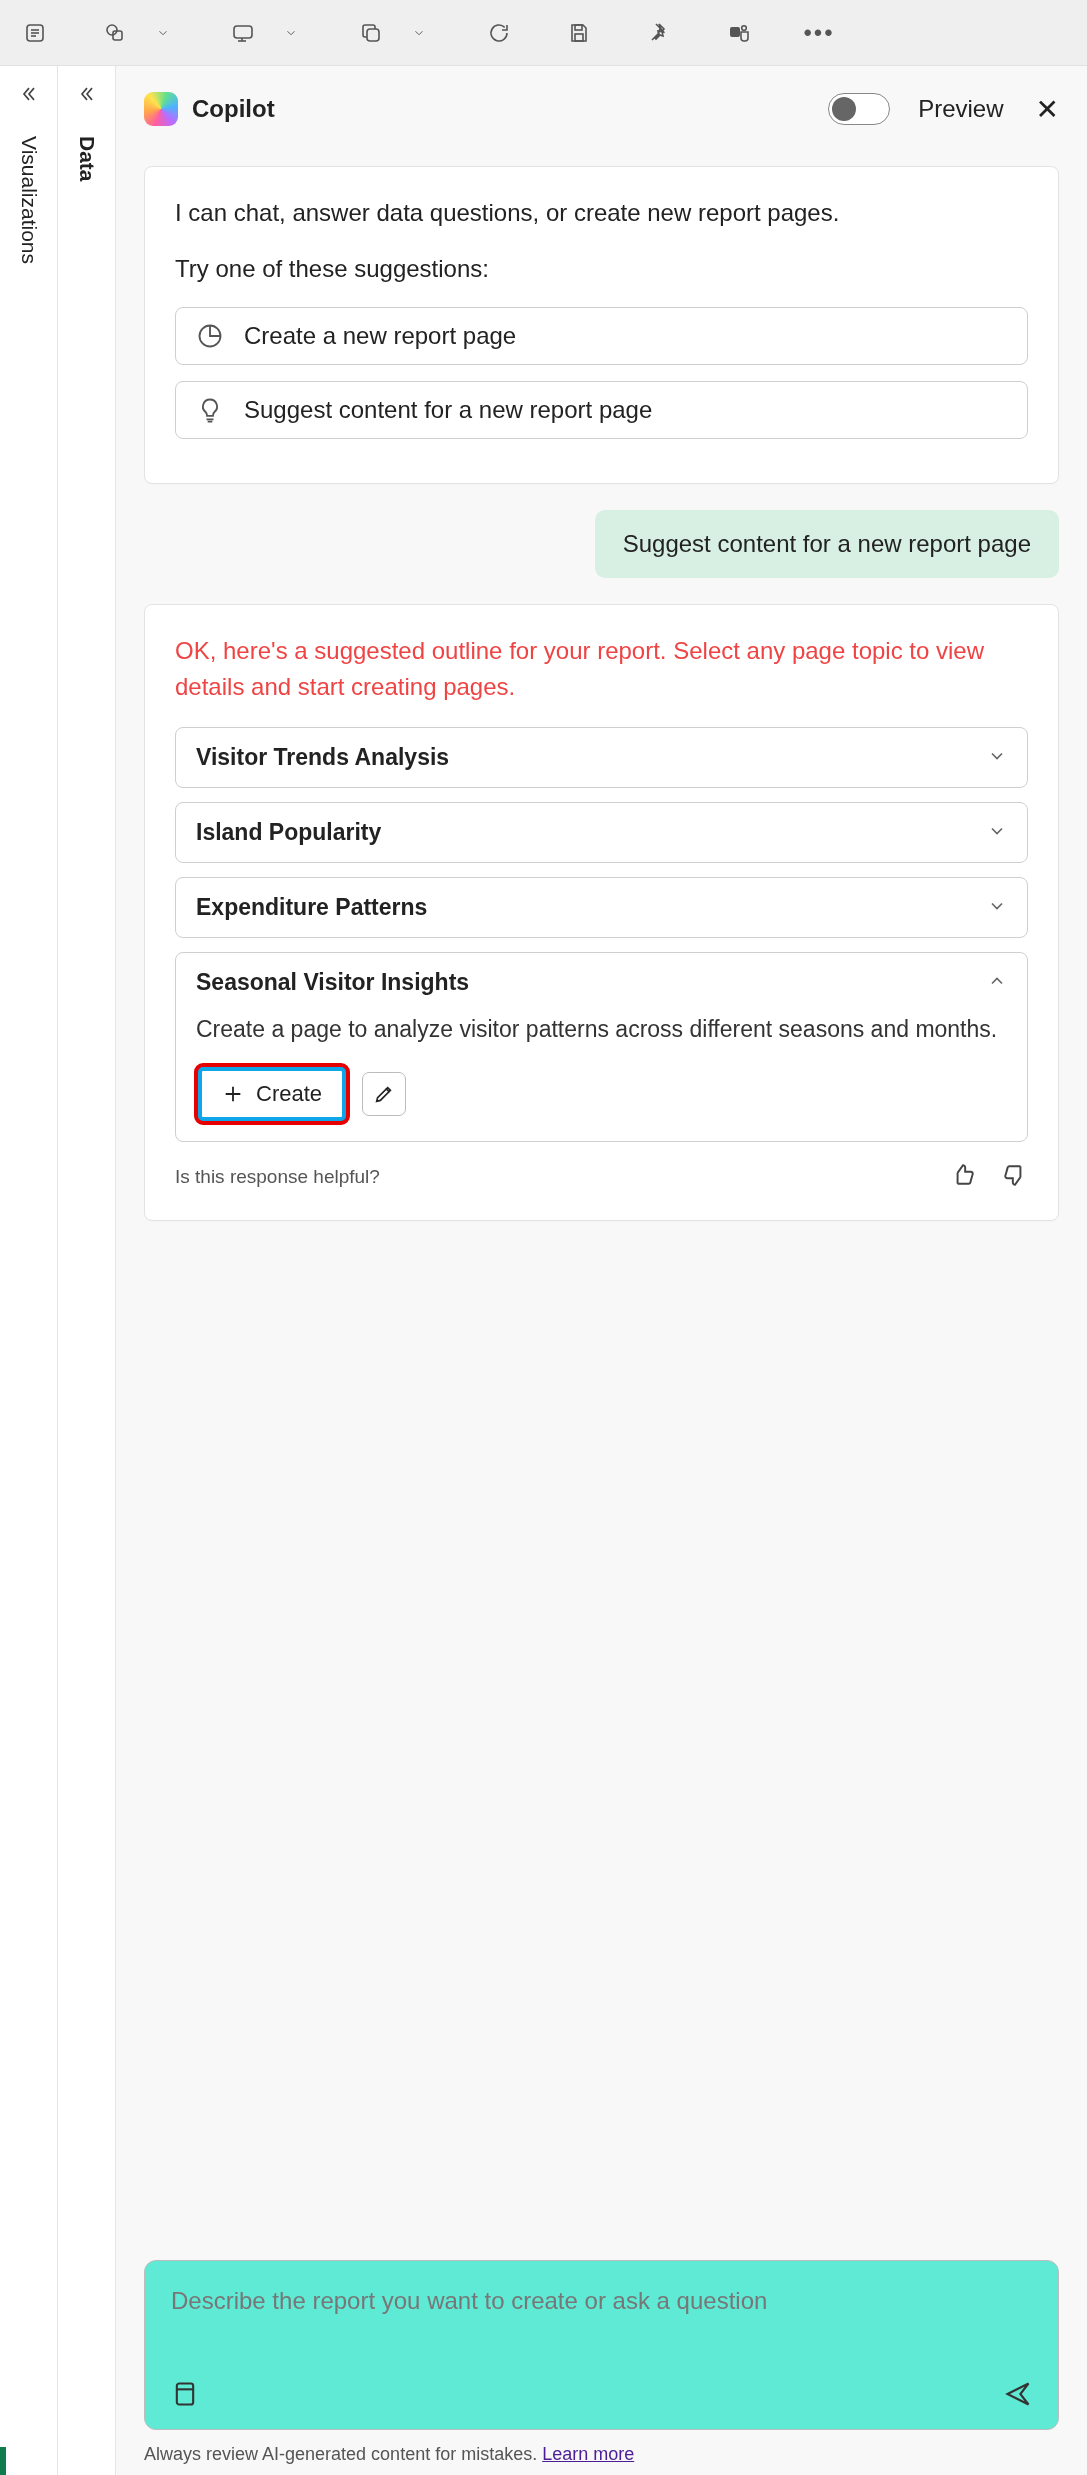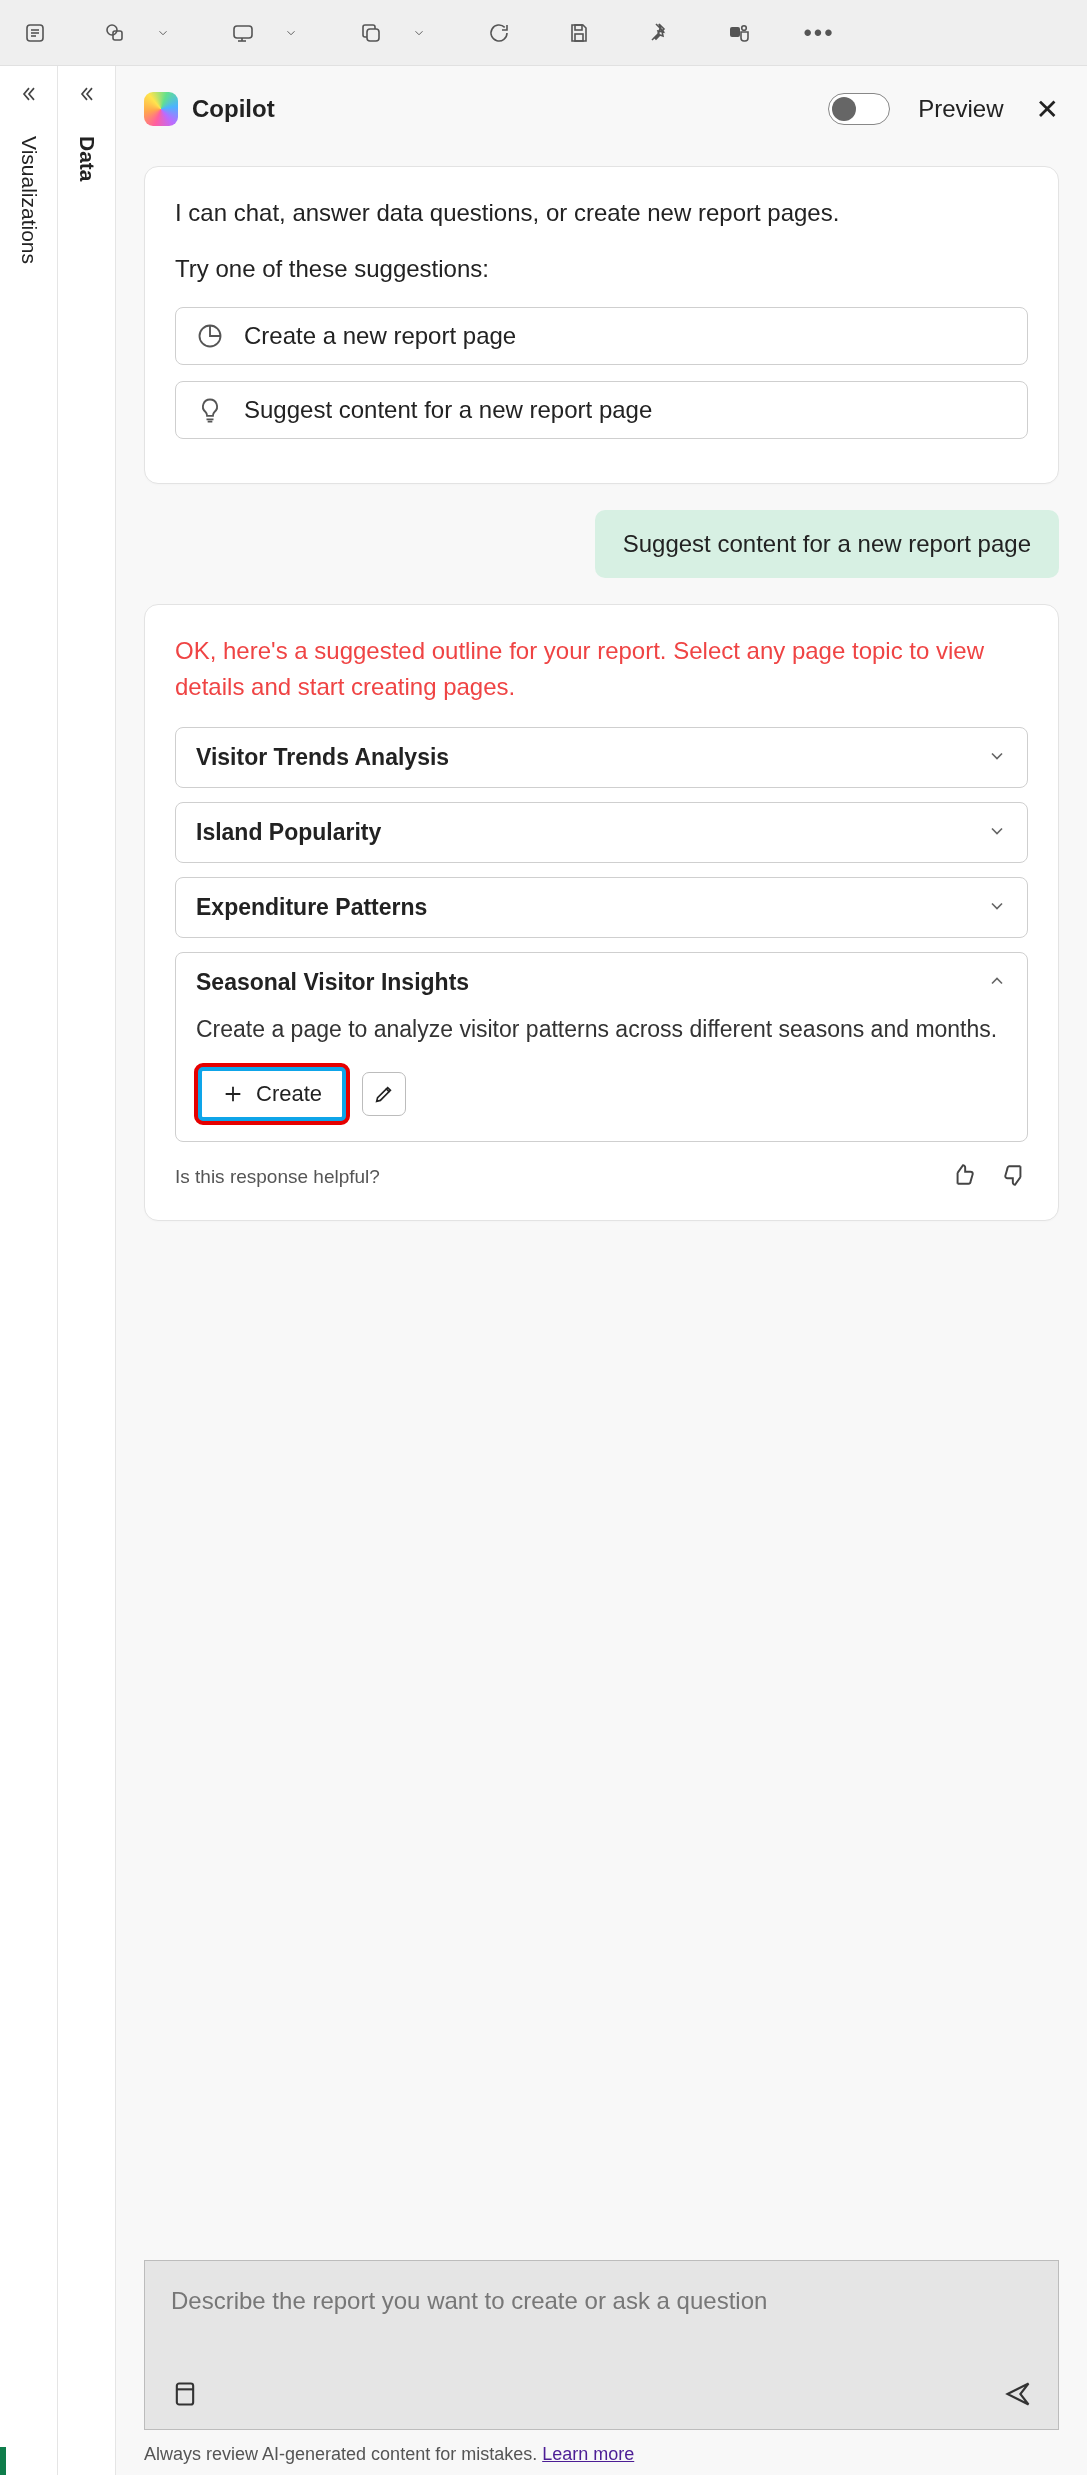--- a/index.html
+++ b/index.html
@@ -66,21 +66,21 @@
     display: flex; align-items: center; padding: 3px;
   }
   .toggle .knob { width: 24px; height: 24px; border-radius: 50%; background: #666; }
   .preview-label { font-size: 24px; color: #222; margin-left: 14px; }
   .close-x { font-size: 28px; color: #222; margin-left: 18px; cursor: pointer; }
 
   
   .card {
     background: #fff;
     border: 1px solid #e3e3e3;
-    border-radius: 14px;
+    border-radius: 8px;
     padding: 28px 30px;
     margin-bottom: 26px;
     box-shadow: 0 1px 2px rgba(0,0,0,0.02);
   }
   .intro-text { font-size: 24px; line-height: 1.5; color: #222; margin-bottom: 24px; }
   .try-text { font-size: 24px; color: #222; margin-bottom: 24px; }
 
   .sugg-btn {
     display: flex; align-items: center; gap: 20px;
     border: 1px solid #cfcfcf; border-radius: 8px;
@@ -133,23 +133,23 @@
     display: flex; align-items: center; justify-content: space-between;
     margin-top: 20px;
   }
   .feedback-text { font-size: 19px; color: #555; }
   .fb-icons { display: flex; gap: 26px; }
   .fb-icons svg { width: 26px; height: 26px; stroke: #444; stroke-width: 1.8; fill: none; cursor: pointer; }
 
   
   .spacer { flex: 1; }
   .input-card {
-    background: #e5e5e5;
+    background: #5eead4;
     border: 1.5px solid #bcbcbc;
-    border-radius: 0;
+    border-radius: 12px;
     padding: 22px 26px 16px 26px;
     margin-bottom: 14px;
   }
   .input-placeholder { font-size: 24px; color: #777; line-height: 1.5; margin-bottom: 26px; min-height: 70px; }
   .input-row { display: flex; align-items: center; justify-content: space-between; }
   .input-row svg { width: 28px; height: 30px; stroke: #333; stroke-width: 1.8; fill: none; cursor: pointer; }
   .send-icon svg { stroke: #333; }
 
   .disclaimer { font-size: 18px; color: #555; }
   .disclaimer a { color: #4c1d95; text-decoration: underline; cursor: pointer; }

